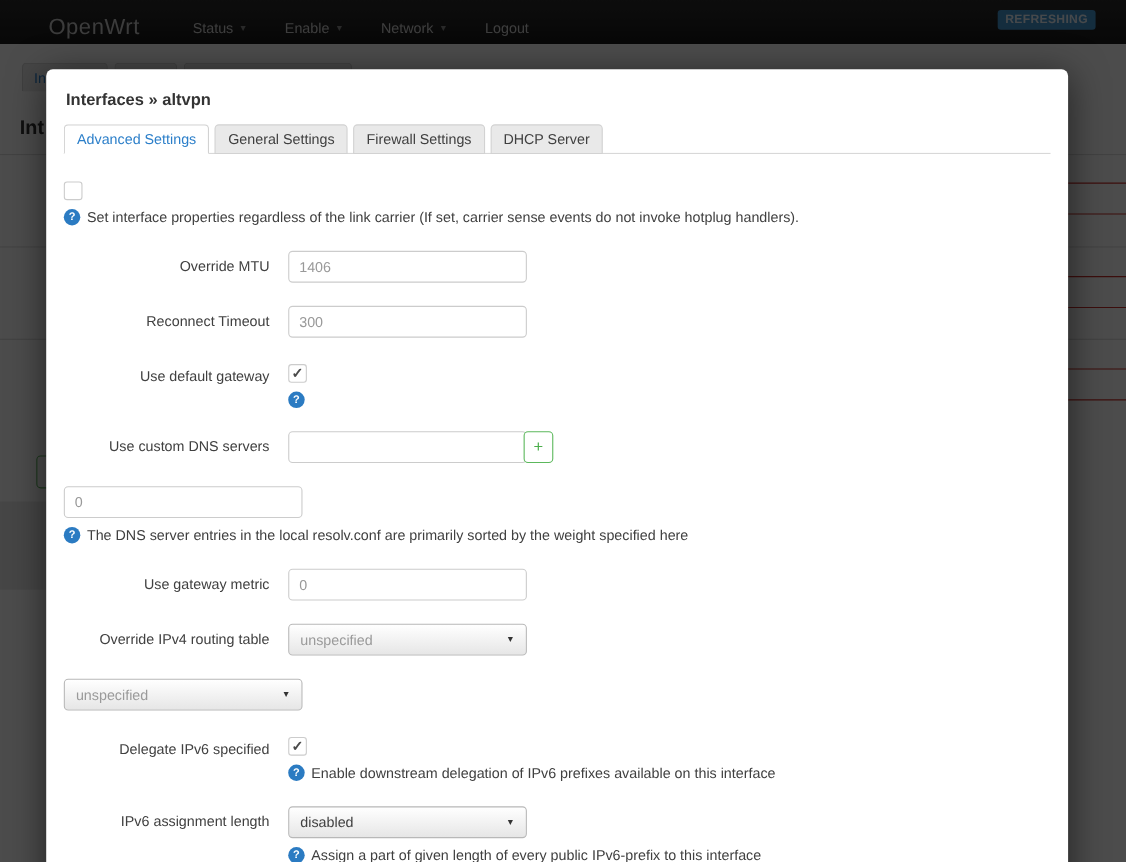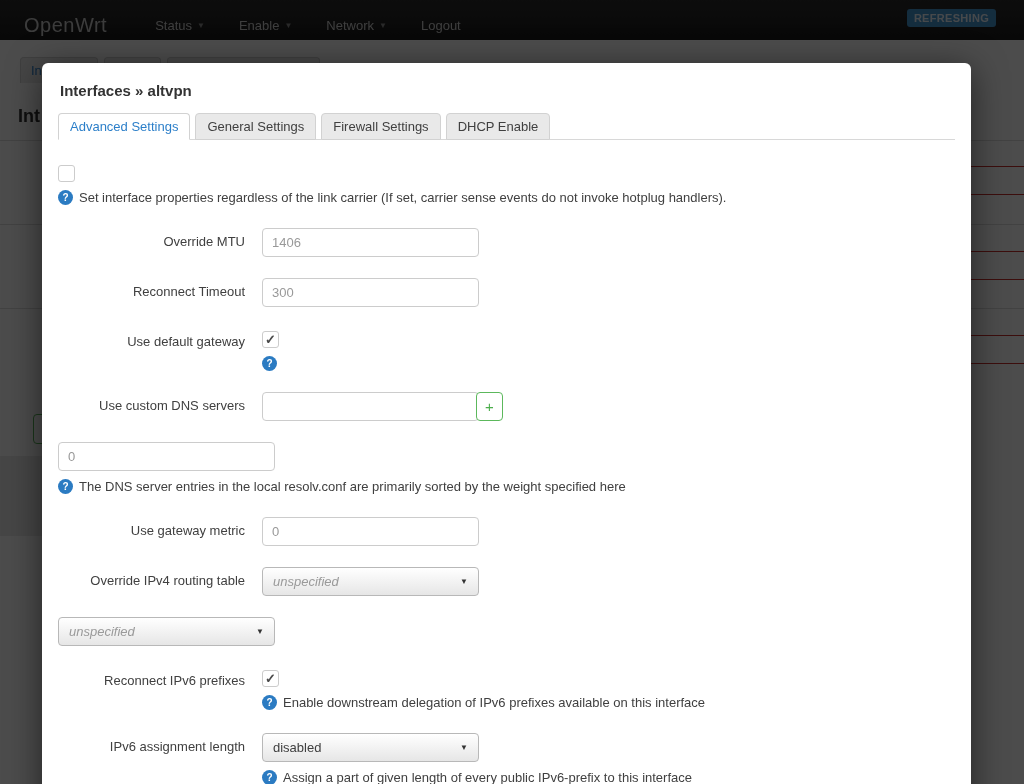--- a/index.html
+++ b/index.html
@@ -2,21 +2,21 @@
 <html><head>
 <meta charset="utf-8">
 <style>
   * { margin:0; padding:0; box-sizing:border-box; }
   html,body { width:1024px; height:784px; overflow:hidden; }
   body { position:relative; font-family:"Liberation Sans", sans-serif; background:#fff; }
 
   
   .bg { position:absolute; inset:0; }
   .topbar { position:relative; height:51px; background:linear-gradient(#2c2c2c,#161616);
-            display:flex; align-items:center; padding:0 24px; }
+            display:flex; align-items:center; padding:0 44px; }
   .logo { color:#c9c9c9; font-size:20px; letter-spacing:0.5px; margin-right:48px; }
   .nav { display:flex; gap:34px; }
   .menu-item { color:#cfcfcf; font-size:13px; cursor:pointer; display:flex; align-items:center; gap:5px; }
   .menu-item .caret { font-size:8px; color:#8a8a8a; }
   .badge { position:absolute; right:28px; top:9px; background:#4596d1; color:#eaf3fb;
            font-size:11px; font-weight:bold; padding:3px 7px; border-radius:3px; letter-spacing:0.3px; }
 
   .bg-content { position:absolute; top:40px; left:0; right:0; bottom:0; background:#fdfdfd; }
   .bg-tab { position:absolute; height:26px; background:#ececec; border:1px solid #d2d2d2;
             border-bottom:none; border-radius:4px 4px 0 0; font-size:13px; color:#2c7fc9;
@@ -51,21 +51,21 @@
   .field-control { flex:1; }
   .ctrl-row { display:flex; align-items:stretch; }
 
   .text-input { width:217px; height:29px; border:1px solid #ccc; border-radius:4px;
                 padding:0 9px; font-size:13px; color:#999; font-family:inherit; background:#fff; outline:none; }
 
   .selectbox { width:217px; height:29px; border:1px solid #b8b8b8; border-radius:4px;
                background:linear-gradient(#ffffff,#e6e6e6); display:flex; align-items:center;
                justify-content:space-between; padding:0 10px; font-size:13px; color:#404040; cursor:pointer; }
   .selectbox .sel-caret { font-size:8px; color:#333; }
-  .selectbox[data-italic="true"] .sel-text { font-style:italic; color:#9a9a9a; }
+  .selectbox[data-italic="true"] .sel-text { color:#9a9a9a; }
 
   .checkbox { width:17px; height:17px; margin-top:3px; border:1px solid #ccc; border-radius:3px;
               background:#fff; display:flex; align-items:center; justify-content:center; cursor:pointer; }
   .checkbox .check-glyph { font-size:13px; font-weight:bold; color:#4a4a4a; line-height:1; }
 
   .add-btn { width:27px; height:29px; margin-left:-3px; border:1px solid #5cb85c; border-radius:4px;
              background:#fff; color:#4cae4c; font-size:15px; display:flex; align-items:center;
              justify-content:center; cursor:pointer; }
 
   .help { margin-top:7px; display:flex; align-items:flex-start; gap:6px; font-size:13px;
@@ -118,21 +118,21 @@
 
 <div class="overlay"></div>
 
 <div class="modal">
   <div class="modal-title">Interfaces » altvpn</div>
 
   <div class="tabbar">
     <div class="tab active">Advanced Settings</div>
     <div class="tab">General Settings</div>
     <div class="tab">Firewall Settings</div>
-    <div class="tab">DHCP Enable</div>
+    <div class="tab">DHCP Server</div>
   </div>
 
   <div class="form">
 
     <div class="field">
       <div class="field-control">
         <div class="checkbox" data-checked="false">
           
         </div>
         <div class="help">
@@ -210,21 +210,21 @@
     <div class="field">
       <div class="field-control">
         <div class="selectbox" data-italic="true">
           <span class="sel-text">unspecified</span>
           <span class="sel-caret">▼</span>
         </div>
       </div>
     </div>
 
     <div class="field">
-      <div class="field-label">Reconnect IPv6 prefixes</div>
+      <div class="field-label">Delegate IPv6 specified</div>
       <div class="field-control">
         <div class="checkbox" data-checked="true">
           <span class="check-glyph">✓</span>
         </div>
         <div class="help">
           <span class="help-icon">?</span>
           <span>Enable downstream delegation of IPv6 prefixes available on this interface</span>
         </div>
       </div>
     </div>

